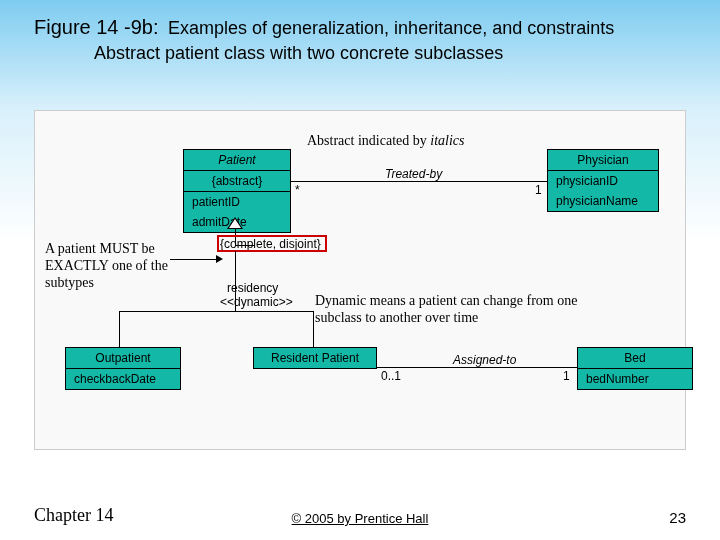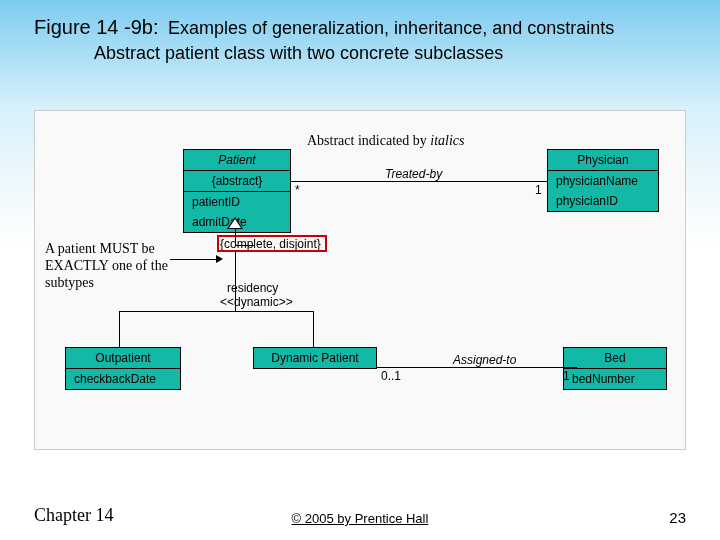--- a/index.html
+++ b/index.html
@@ -88,59 +88,60 @@
 
   <div class="uml-box" style="top:38px; left:148px; width:108px;">
     <div class="sec italic">Patient</div>
     <div class="sec">{abstract}</div>
     <div class="attr">patientID</div>
     <div class="attr">admitDate</div>
   </div>
 
   <div class="uml-box" style="top:38px; left:512px; width:112px;">
     <div class="sec">Physician</div>
+    <div class="attr">physicianID</div>
     <div class="attr">physicianName</div>
-    <div class="attr">physicianID</div>
   </div>
 
   <div class="line hline" style="top:70px; left:256px; width:256px;"></div>
   <div class="small-label" style="top:72px; left:260px;">*</div>
   <div class="small-label italic" style="top:56px; left:350px;">Treated-by</div>
   <div class="small-label" style="top:72px; left:500px;">1</div>
 
   <div class="note" style="top:130px; left:10px; width:125px;">A patient MUST be EXACTLY one of the subtypes</div>
 
   <div class="line vline" style="top:116px; left:200px; height:18px;"></div>
   <div class="tri-outline" style="top:106px; left:192px;"></div>
   <div class="line hline" style="top:134px; left:200px; width:20px;"></div>
 
   <div class="small-label" style="top:126px; left:185px;">{complete, disjoint}</div>
   <div class="small-label" style="top:170px; left:192px;">residency</div>
   <div class="small-label" style="top:184px; left:185px;">&lt;&lt;dynamic&gt;&gt;</div>
   <div class="red-box" style="top:124px; left:182px; width:110px; height:17px;"></div>
 
+  <div class="note" style="top:182px; left:280px; width:270px;">Dynamic means a patient can change from one subclass to another over time</div>
 
   <div class="line hline" style="top:148px; left:135px; width:48px;"></div>
   <div style="position:absolute; top:144px; left:181px; width:0;height:0; border-top:4px solid transparent; border-bottom:4px solid transparent; border-left:7px solid #000;"></div>
 
   <div class="line vline" style="top:140px; left:200px; height:60px;"></div>
   <div class="line hline" style="top:200px; left:84px; width:195px;"></div>
   <div class="line vline" style="top:200px; left:84px; height:36px;"></div>
   <div class="line vline" style="top:200px; left:278px; height:36px;"></div>
 
   <div class="uml-box" style="top:236px; left:30px; width:116px;">
     <div class="sec">Outpatient</div>
     <div class="attr">checkbackDate</div>
   </div>
 
   <div class="uml-box" style="top:236px; left:218px; width:124px;">
-    <div class="sec">Dynamic Patient</div>
+    <div class="sec">Resident Patient</div>
   </div>
 
-  <div class="uml-box" style="top:236px; left:528px; width:104px;">
+  <div class="uml-box" style="top:236px; left:542px; width:116px;">
     <div class="sec">Bed</div>
     <div class="attr">bedNumber</div>
   </div>
 
   <div class="line hline" style="top:256px; left:342px; width:200px;"></div>
   <div class="small-label" style="top:258px; left:346px;">0..1</div>
   <div class="small-label italic" style="top:242px; left:418px;">Assigned-to</div>
   <div class="small-label" style="top:258px; left:528px;">1</div>
 
 </div>

